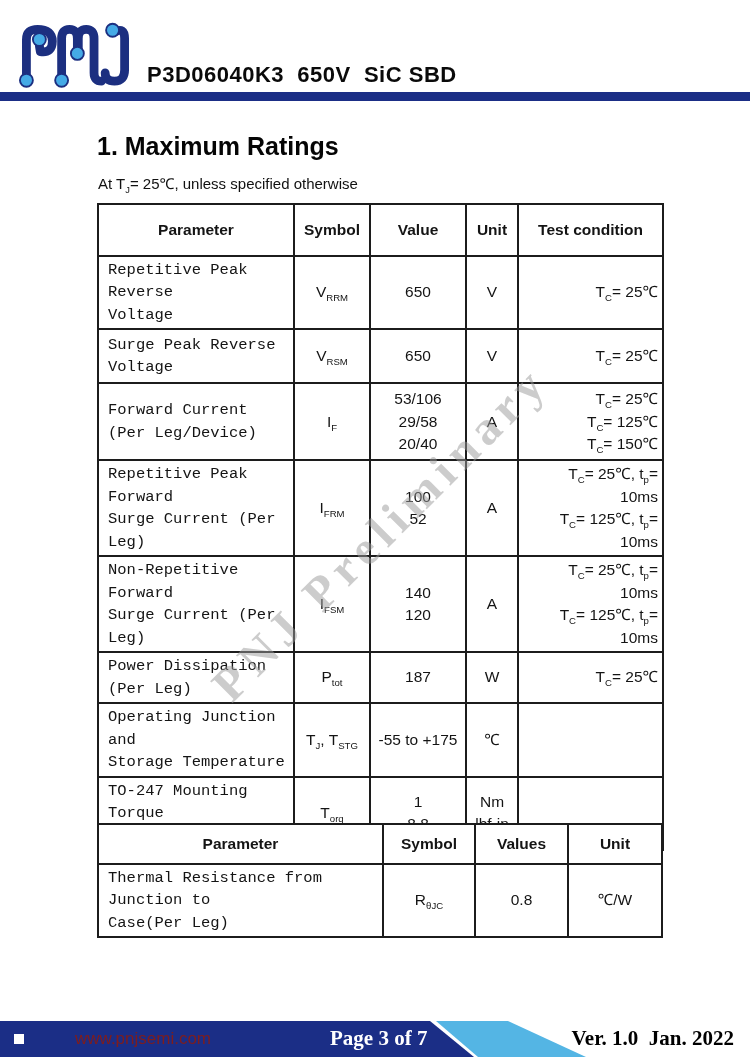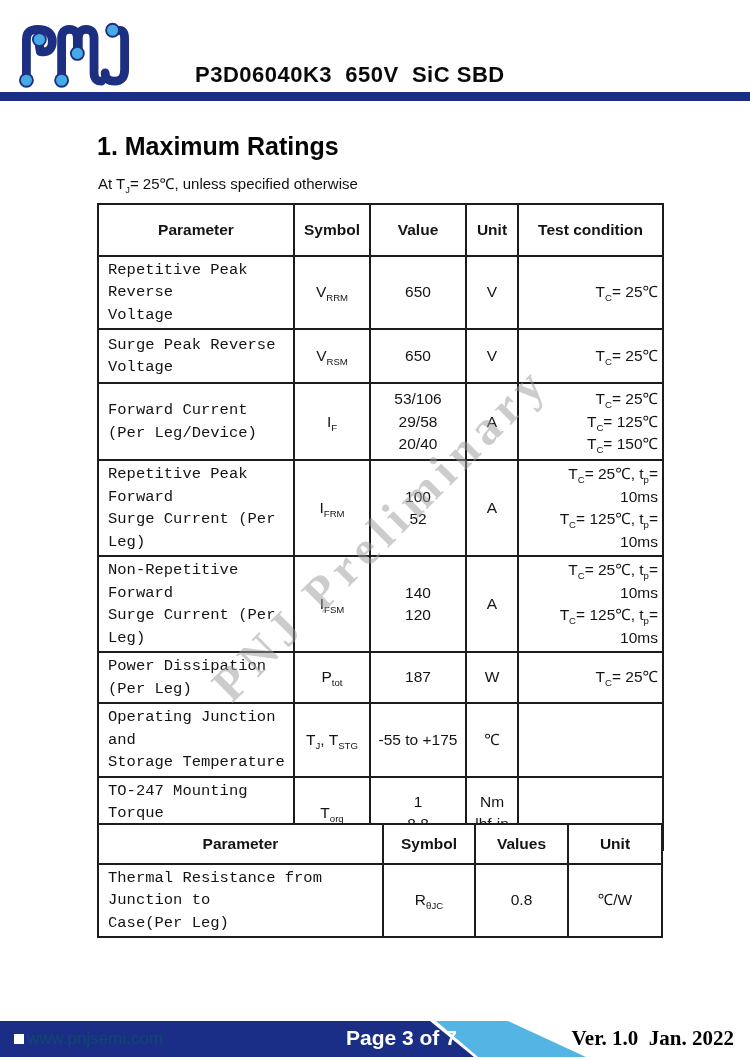--- a/index.html
+++ b/index.html
@@ -4,21 +4,21 @@
 <style>
   :root{
     --navy:#1b2e86; --stripe:#54b5e4; --logo_navy:#1c2f80; --dot_blue:#45aae6;
   }
   *{box-sizing:border-box;}
   body{margin:0;background:#888;font-family:"Liberation Sans",sans-serif;}
   .page{position:relative;width:750px;height:1060px;background:#fff;overflow:hidden;margin:0 auto;}
 
   
   .logo{position:absolute;left:12px;top:8px;width:140px;height:88px;}
-  .doc-title{position:absolute;left:147px;top:62px;font-size:22px;font-weight:bold;color:#0a0a0a;white-space:pre;letter-spacing:0.5px;margin-left:48px;}
+  .doc-title{position:absolute;left:147px;top:62px;font-size:22px;font-weight:bold;color:#0a0a0a;white-space:pre;letter-spacing:0.5px;}
   .header-rule{position:absolute;left:0;top:92px;width:750px;height:9px;background:var(--navy);}
 
   
   .sec-title{position:absolute;left:97px;font-size:25px;font-weight:bold;color:#050505;}
   .sec1-title{top:132px;}
   .sec2-title{top:781px;}
   .note{position:absolute;left:98px;top:173px;font-size:15px;color:#111;}
 
   
   table{border-collapse:collapse;table-layout:fixed;position:absolute;left:97px;background:#fff;font-size:15.5px;color:#141414;}
@@ -35,23 +35,23 @@
   .watermark{position:absolute;left:130px;top:505px;width:500px;text-align:center;
     transform:rotate(-45deg);font-family:"Liberation Serif",serif;font-weight:bold;
     font-size:48px;letter-spacing:7px;color:#9b9b9b;opacity:0.5;white-space:nowrap;
     pointer-events:none;z-index:5;}
 
   
   .footer-bar{position:absolute;left:0;top:1021px;width:750px;height:36px;background:var(--navy);
     -webkit-clip-path:polygon(0 0,430px 0,474px 100%,0 100%);clip-path:polygon(0 0,430px 0,474px 100%,0 100%);}
   .footer-stripe{position:absolute;left:0;top:1021px;width:750px;height:36px;background:var(--stripe);
     -webkit-clip-path:polygon(436px 0,508px 0,586px 100%,478px 100%);clip-path:polygon(436px 0,508px 0,586px 100%,478px 100%);}
-  .footer-site{position:absolute;left:14px;top:1029px;color:#0c4a6e;font-size:17px;display:flex;align-items:center;z-index:2;}
+  .footer-site{position:absolute;left:14px;top:1029px;color:#7f1d1d;font-size:17px;display:flex;align-items:center;z-index:2;gap:48px;}
   .sq{display:inline-block;width:10px;height:10px;background:#fff;margin-right:3px;}
-  .footer-page{position:absolute;left:330px;top:1026px;color:#fff;font-family:Liberation Sans, sans-serif;font-weight:bold;font-size:21px;z-index:2;margin-left:16px;}
+  .footer-page{position:absolute;left:330px;top:1026px;color:#fff;font-family:Liberation Serif, serif;font-weight:bold;font-size:21px;z-index:2;}
   .footer-ver{position:absolute;right:16px;top:1026px;color:#000;font-family:"Liberation Serif",serif;font-weight:bold;font-size:21px;white-space:pre;margin-left:11px;}
 </style>
 </head>
 <body>
 
 <div class="page">
 
   <svg class="logo" viewBox="0 0 150 95">
     <g fill="none" style="stroke:var(--logo_navy)" stroke-width="9.5" stroke-linecap="round" stroke-linejoin="round">
       <path d="M15,79 V34 Q15,23 27,23 Q43,23 43,36 Q43,49 30,47 L29,41"></path>

